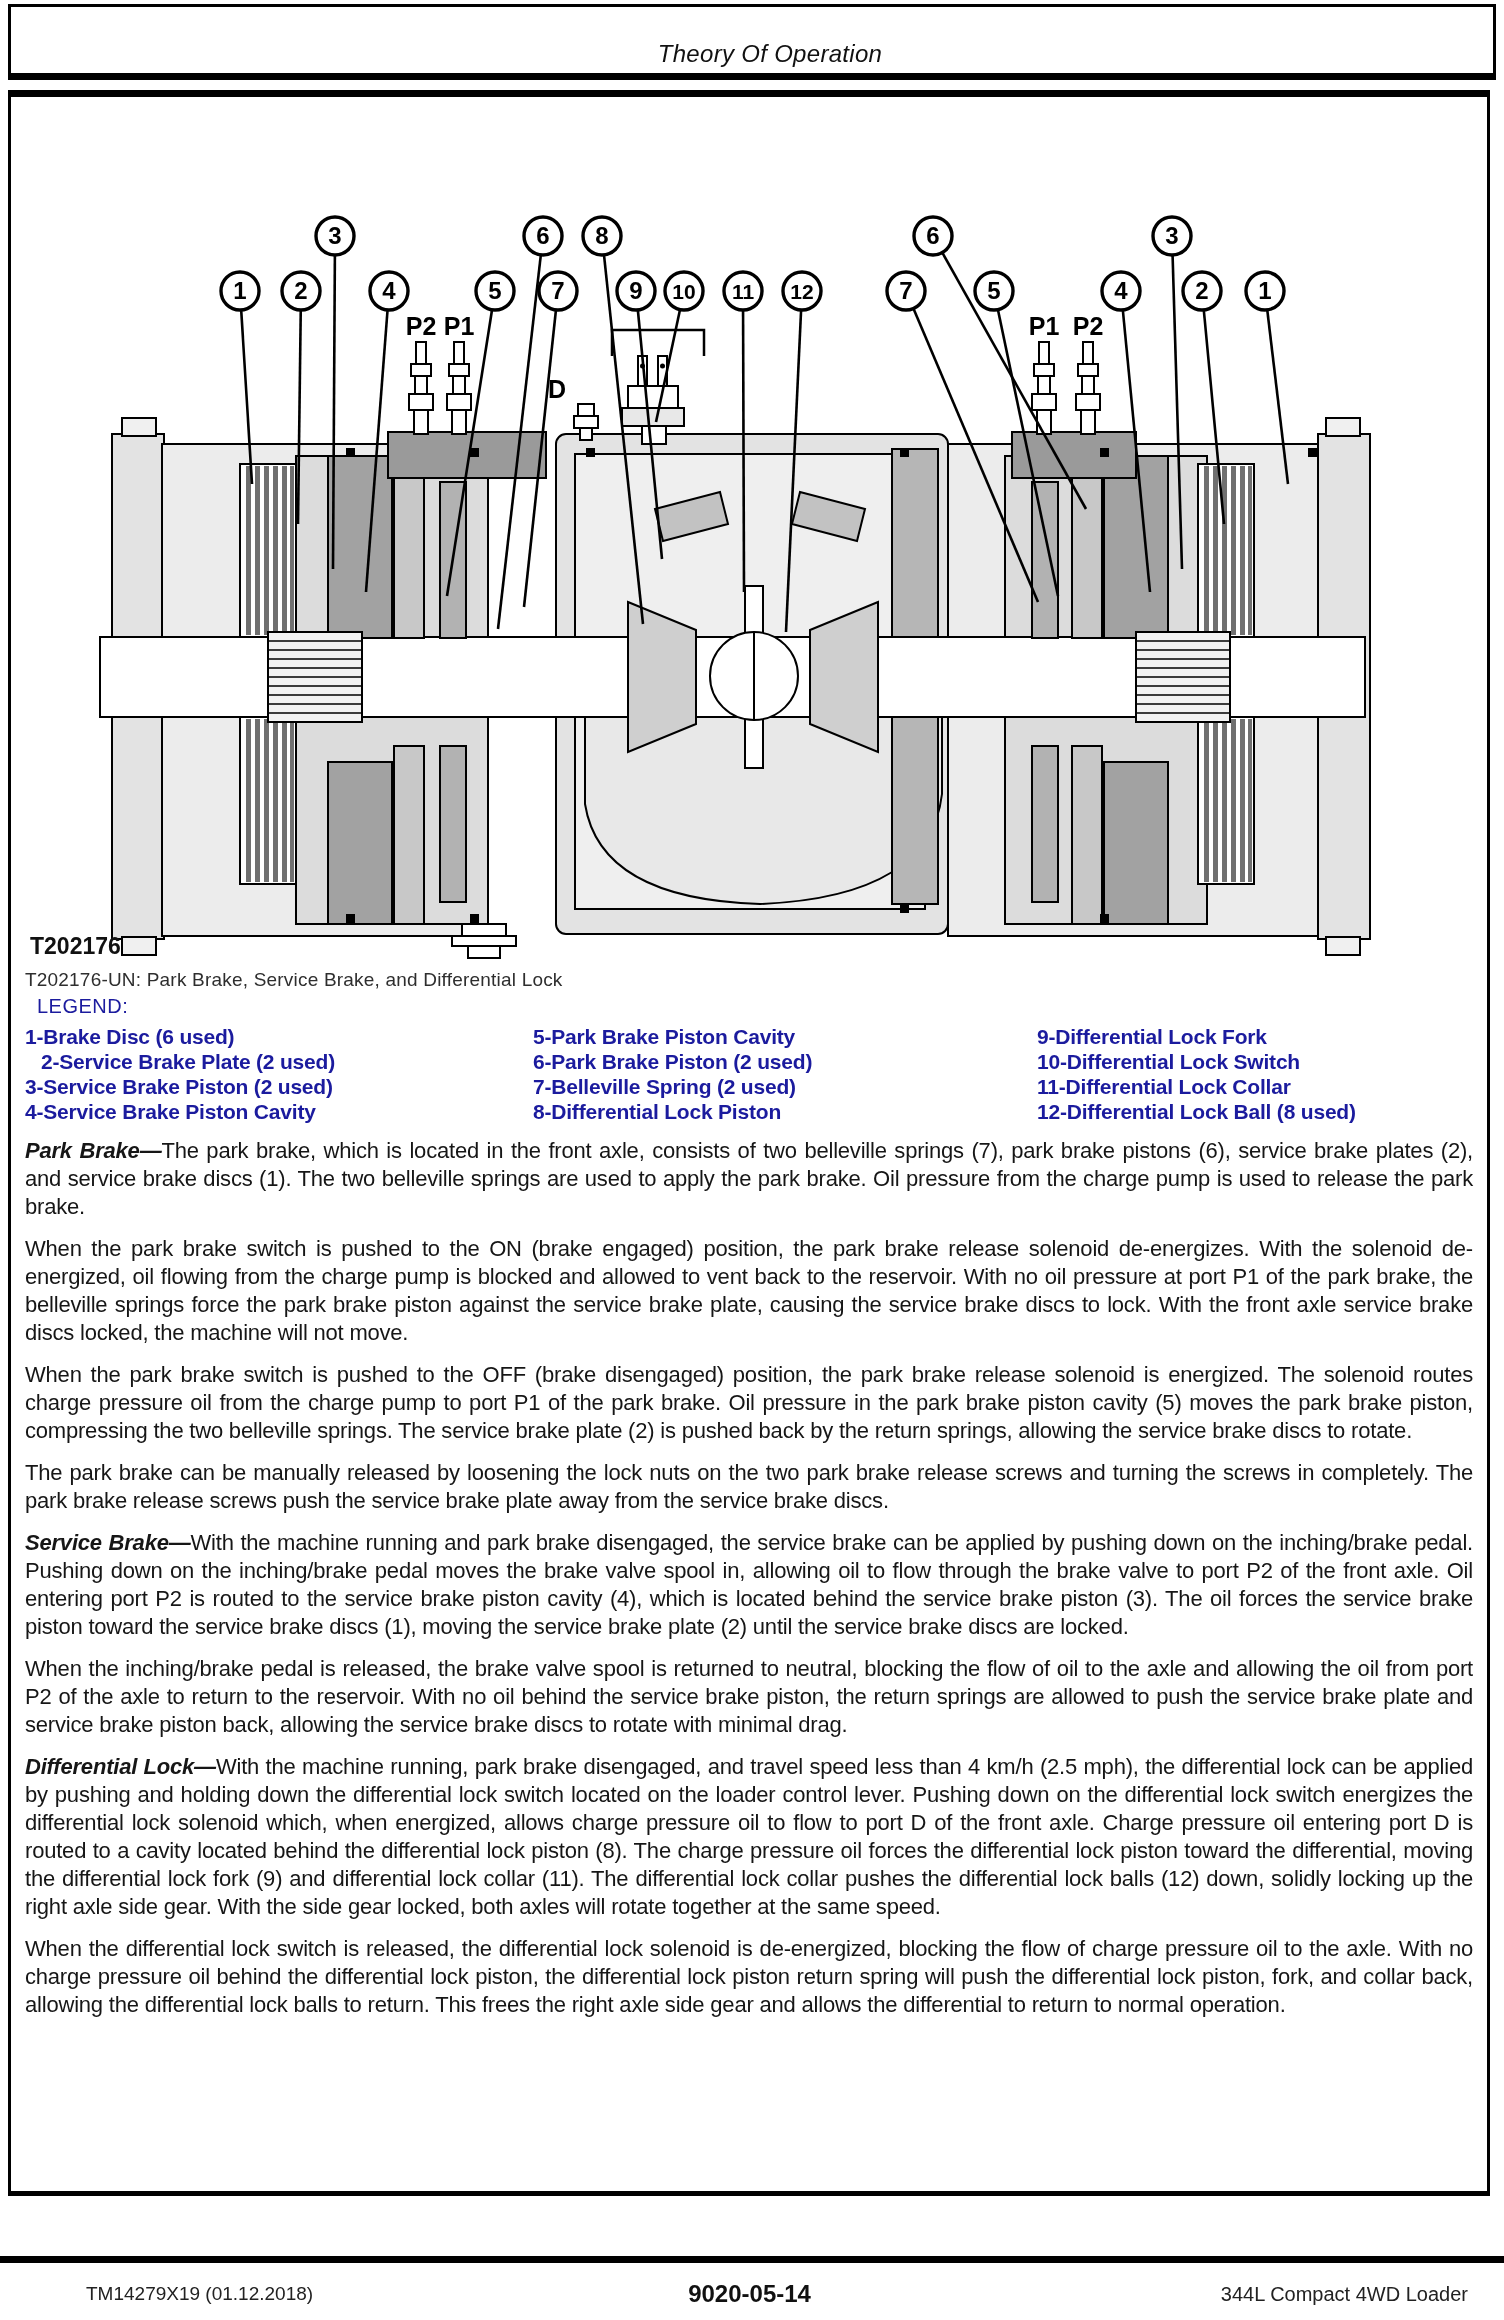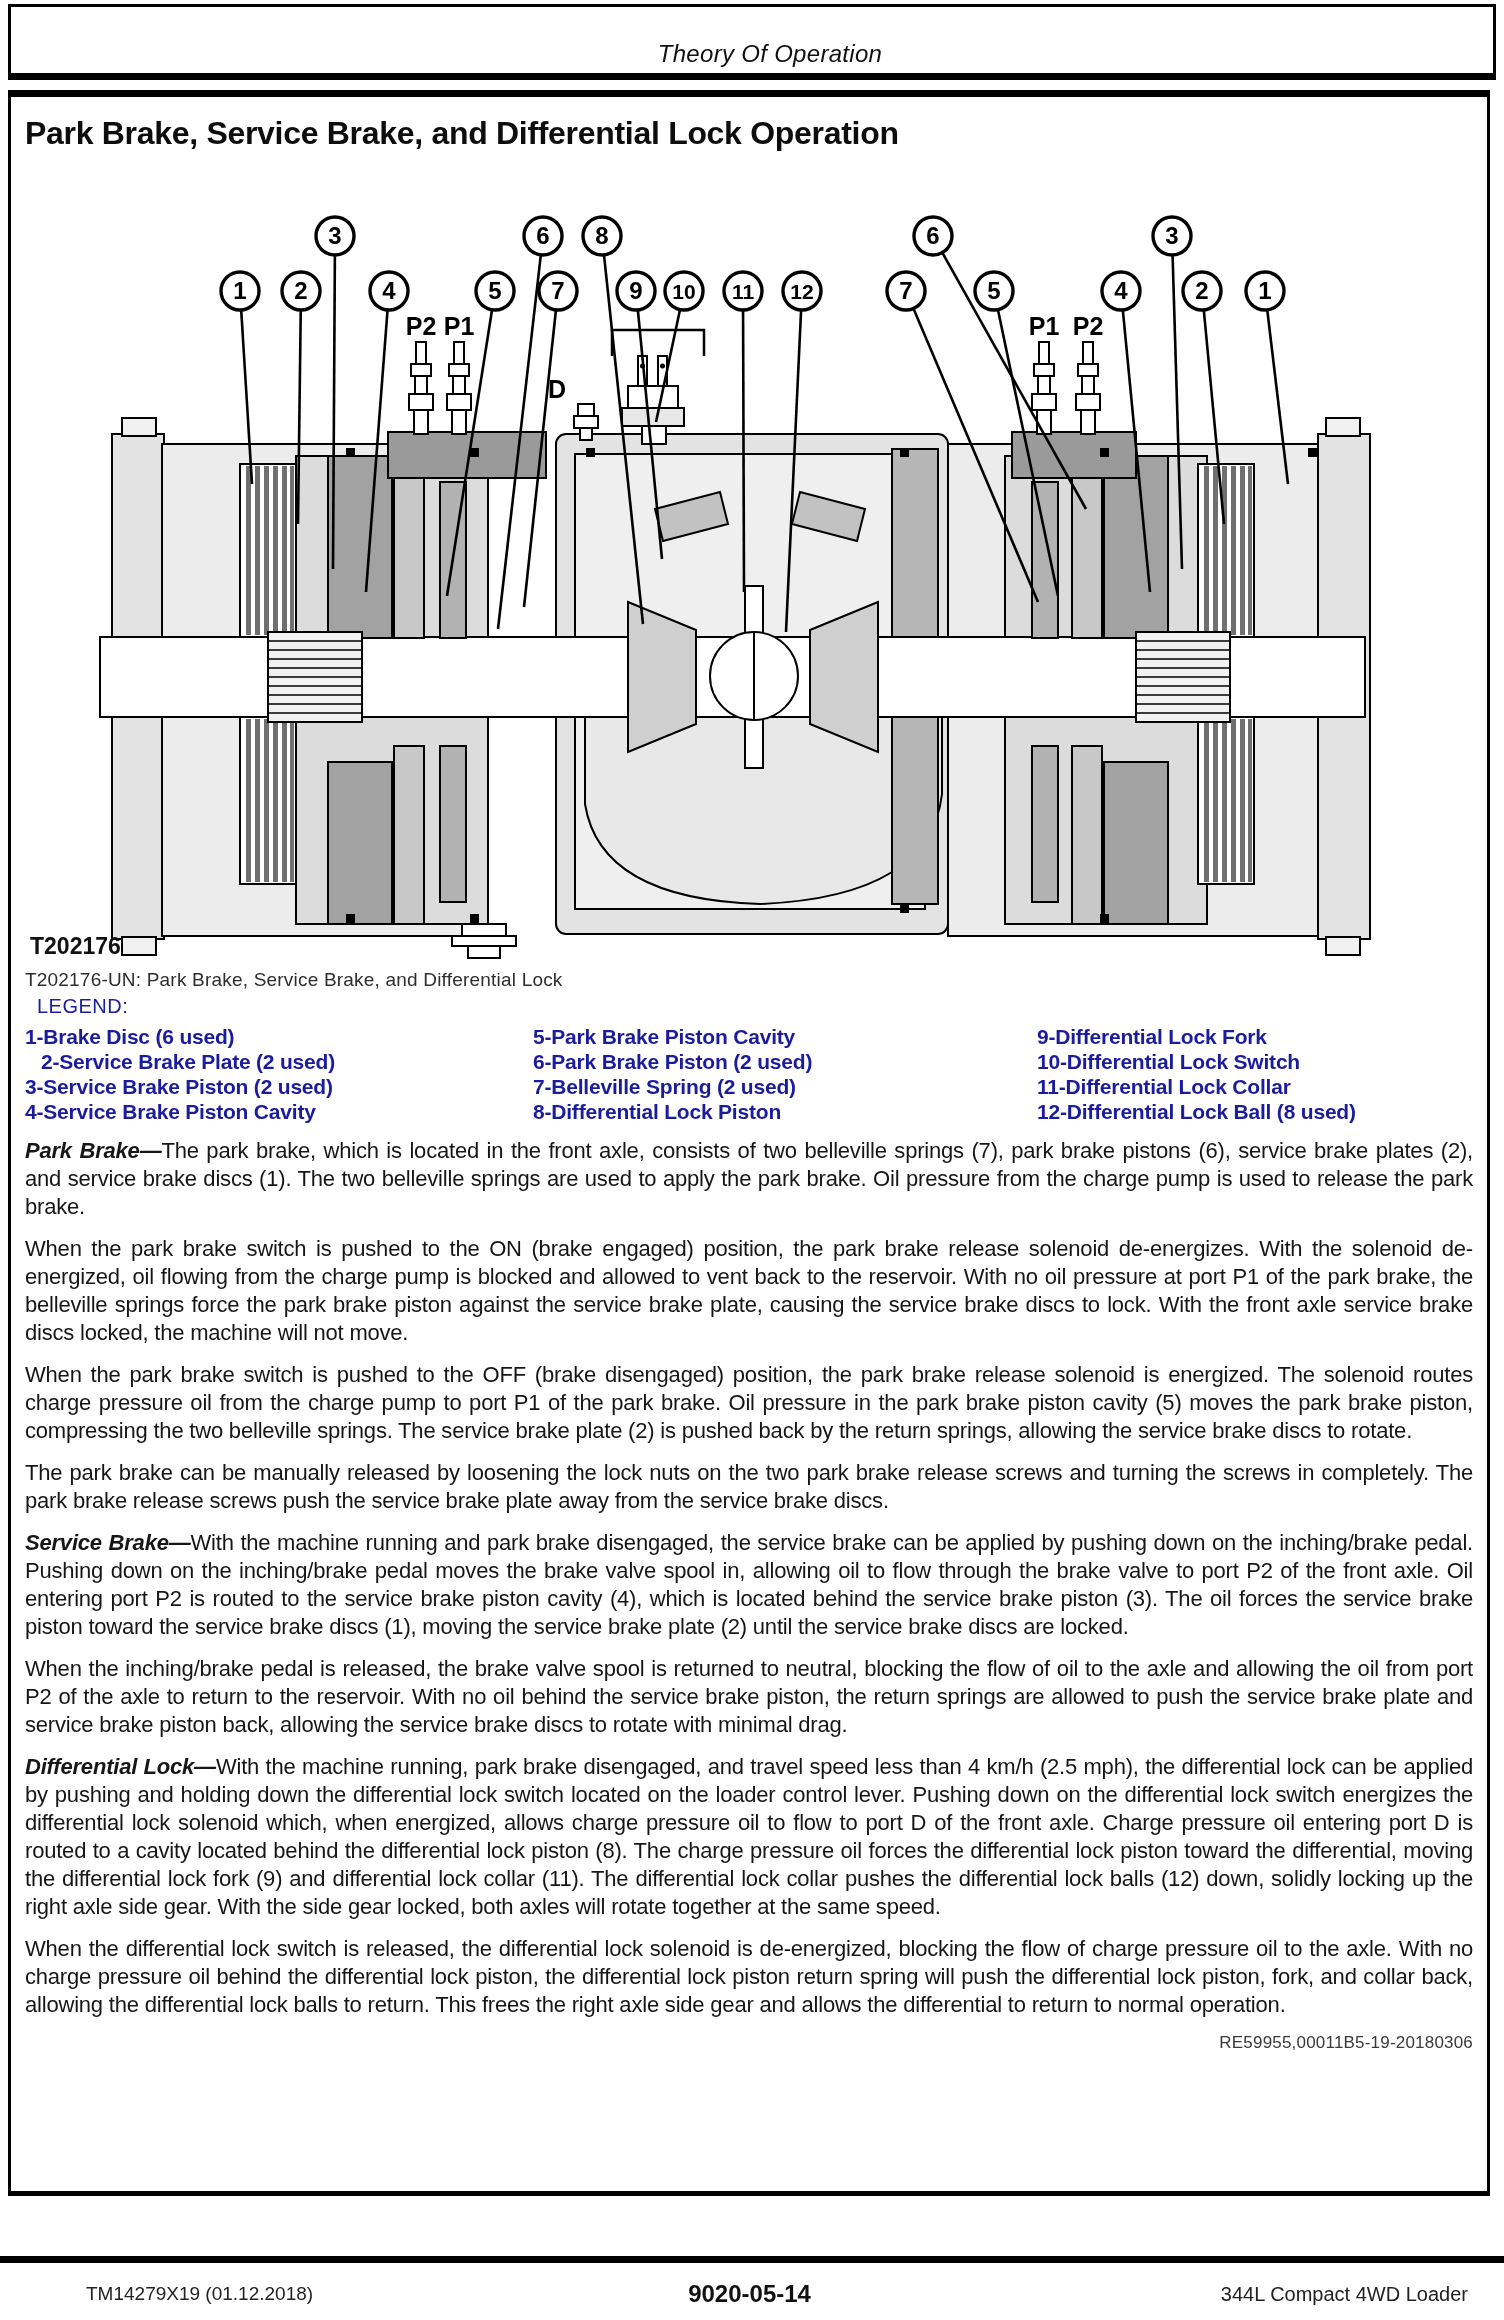--- a/index.html
+++ b/index.html
@@ -60,21 +60,20 @@
 </style>
 </head>
 <body>
 
 <div class="top-box">
   <div class="top-title">Theory Of Operation</div>
 </div>
 
 <div class="content-box">
 
-  <h1 class="page-heading">Park Brake, Service Brake, and Differential Lock Operation</h1>
 
   <svg class="figure-svg" width="1482" height="800" viewBox="11 160 1482 800">
     <g>
 
       <rect class="mk" x="112" y="430" width="52" height="505" fill="#e3e3e3"></rect>
       <rect class="mk" x="122" y="414" width="34" height="18" fill="#f0f0f0"></rect>
       <rect class="mk" x="122" y="933" width="34" height="18" fill="#f0f0f0"></rect>
 
       <rect class="mk" x="162" y="440" width="326" height="492" fill="#ececec"></rect>
       <rect class="mk" x="296" y="452" width="192" height="468" fill="#dcdcdc"></rect>
@@ -326,21 +325,20 @@
 
   <div class="body-text" id="body-text">
       <p><b>Park Brake—</b>The park brake, which is located in the front axle, consists of two belleville springs (7), park brake pistons (6), service brake plates (2), and service brake discs (1). The two belleville springs are used to apply the park brake. Oil pressure from the charge pump is used to release the park brake.</p>
       <p>When the park brake switch is pushed to the ON (brake engaged) position, the park brake release solenoid de-energizes. With the solenoid de-energized, oil flowing from the charge pump is blocked and allowed to vent back to the reservoir. With no oil pressure at port P1 of the park brake, the belleville springs force the park brake piston against the service brake plate, causing the service brake discs to lock. With the front axle service brake discs locked, the machine will not move.</p>
       <p>When the park brake switch is pushed to the OFF (brake disengaged) position, the park brake release solenoid is energized. The solenoid routes charge pressure oil from the charge pump to port P1 of the park brake. Oil pressure in the park brake piston cavity (5) moves the park brake piston, compressing the two belleville springs. The service brake plate (2) is pushed back by the return springs, allowing the service brake discs to rotate.</p>
       <p>The park brake can be manually released by loosening the lock nuts on the two park brake release screws and turning the screws in completely. The park brake release screws push the service brake plate away from the service brake discs.</p>
       <p><b>Service Brake—</b>With the machine running and park brake disengaged, the service brake can be applied by pushing down on the inching/brake pedal. Pushing down on the inching/brake pedal moves the brake valve spool in, allowing oil to flow through the brake valve to port P2 of the front axle. Oil entering port P2 is routed to the service brake piston cavity (4), which is located behind the service brake piston (3). The oil forces the service brake piston toward the service brake discs (1), moving the service brake plate (2) until the service brake discs are locked.</p>
       <p>When the inching/brake pedal is released, the brake valve spool is returned to neutral, blocking the flow of oil to the axle and allowing the oil from port P2 of the axle to return to the reservoir. With no oil behind the service brake piston, the return springs are allowed to push the service brake plate and service brake piston back, allowing the service brake discs to rotate with minimal drag.</p>
       <p><b>Differential Lock—</b>With the machine running, park brake disengaged, and travel speed less than 4 km/h (2.5 mph), the differential lock can be applied by pushing and holding down the differential lock switch located on the loader control lever. Pushing down on the differential lock switch energizes the differential lock solenoid which, when energized, allows charge pressure oil to flow to port D of the front axle. Charge pressure oil entering port D is routed to a cavity located behind the differential lock piston (8). The charge pressure oil forces the differential lock piston toward the differential, moving the differential lock fork (9) and differential lock collar (11). The differential lock collar pushes the differential lock balls (12) down, solidly locking up the right axle side gear. With the side gear locked, both axles will rotate together at the same speed.</p>
       <p>When the differential lock switch is released, the differential lock solenoid is de-energized, blocking the flow of charge pressure oil to the axle. With no charge pressure oil behind the differential lock piston, the differential lock piston return spring will push the differential lock piston, fork, and collar back, allowing the differential lock balls to return. This frees the right axle side gear and allows the differential to return to normal operation.</p>
-      <div class="doc-ref">RE59955,00011B5-19-20180306</div>
     </div>
 
 </div>
 
 <div class="footer-rule"></div>
 <div class="footer-left">TM14279X19 (01.12.2018)</div>
 <div class="footer-center">9020-05-14</div>
 <div class="footer-right">344L Compact 4WD Loader</div>
 
 </body></html>

